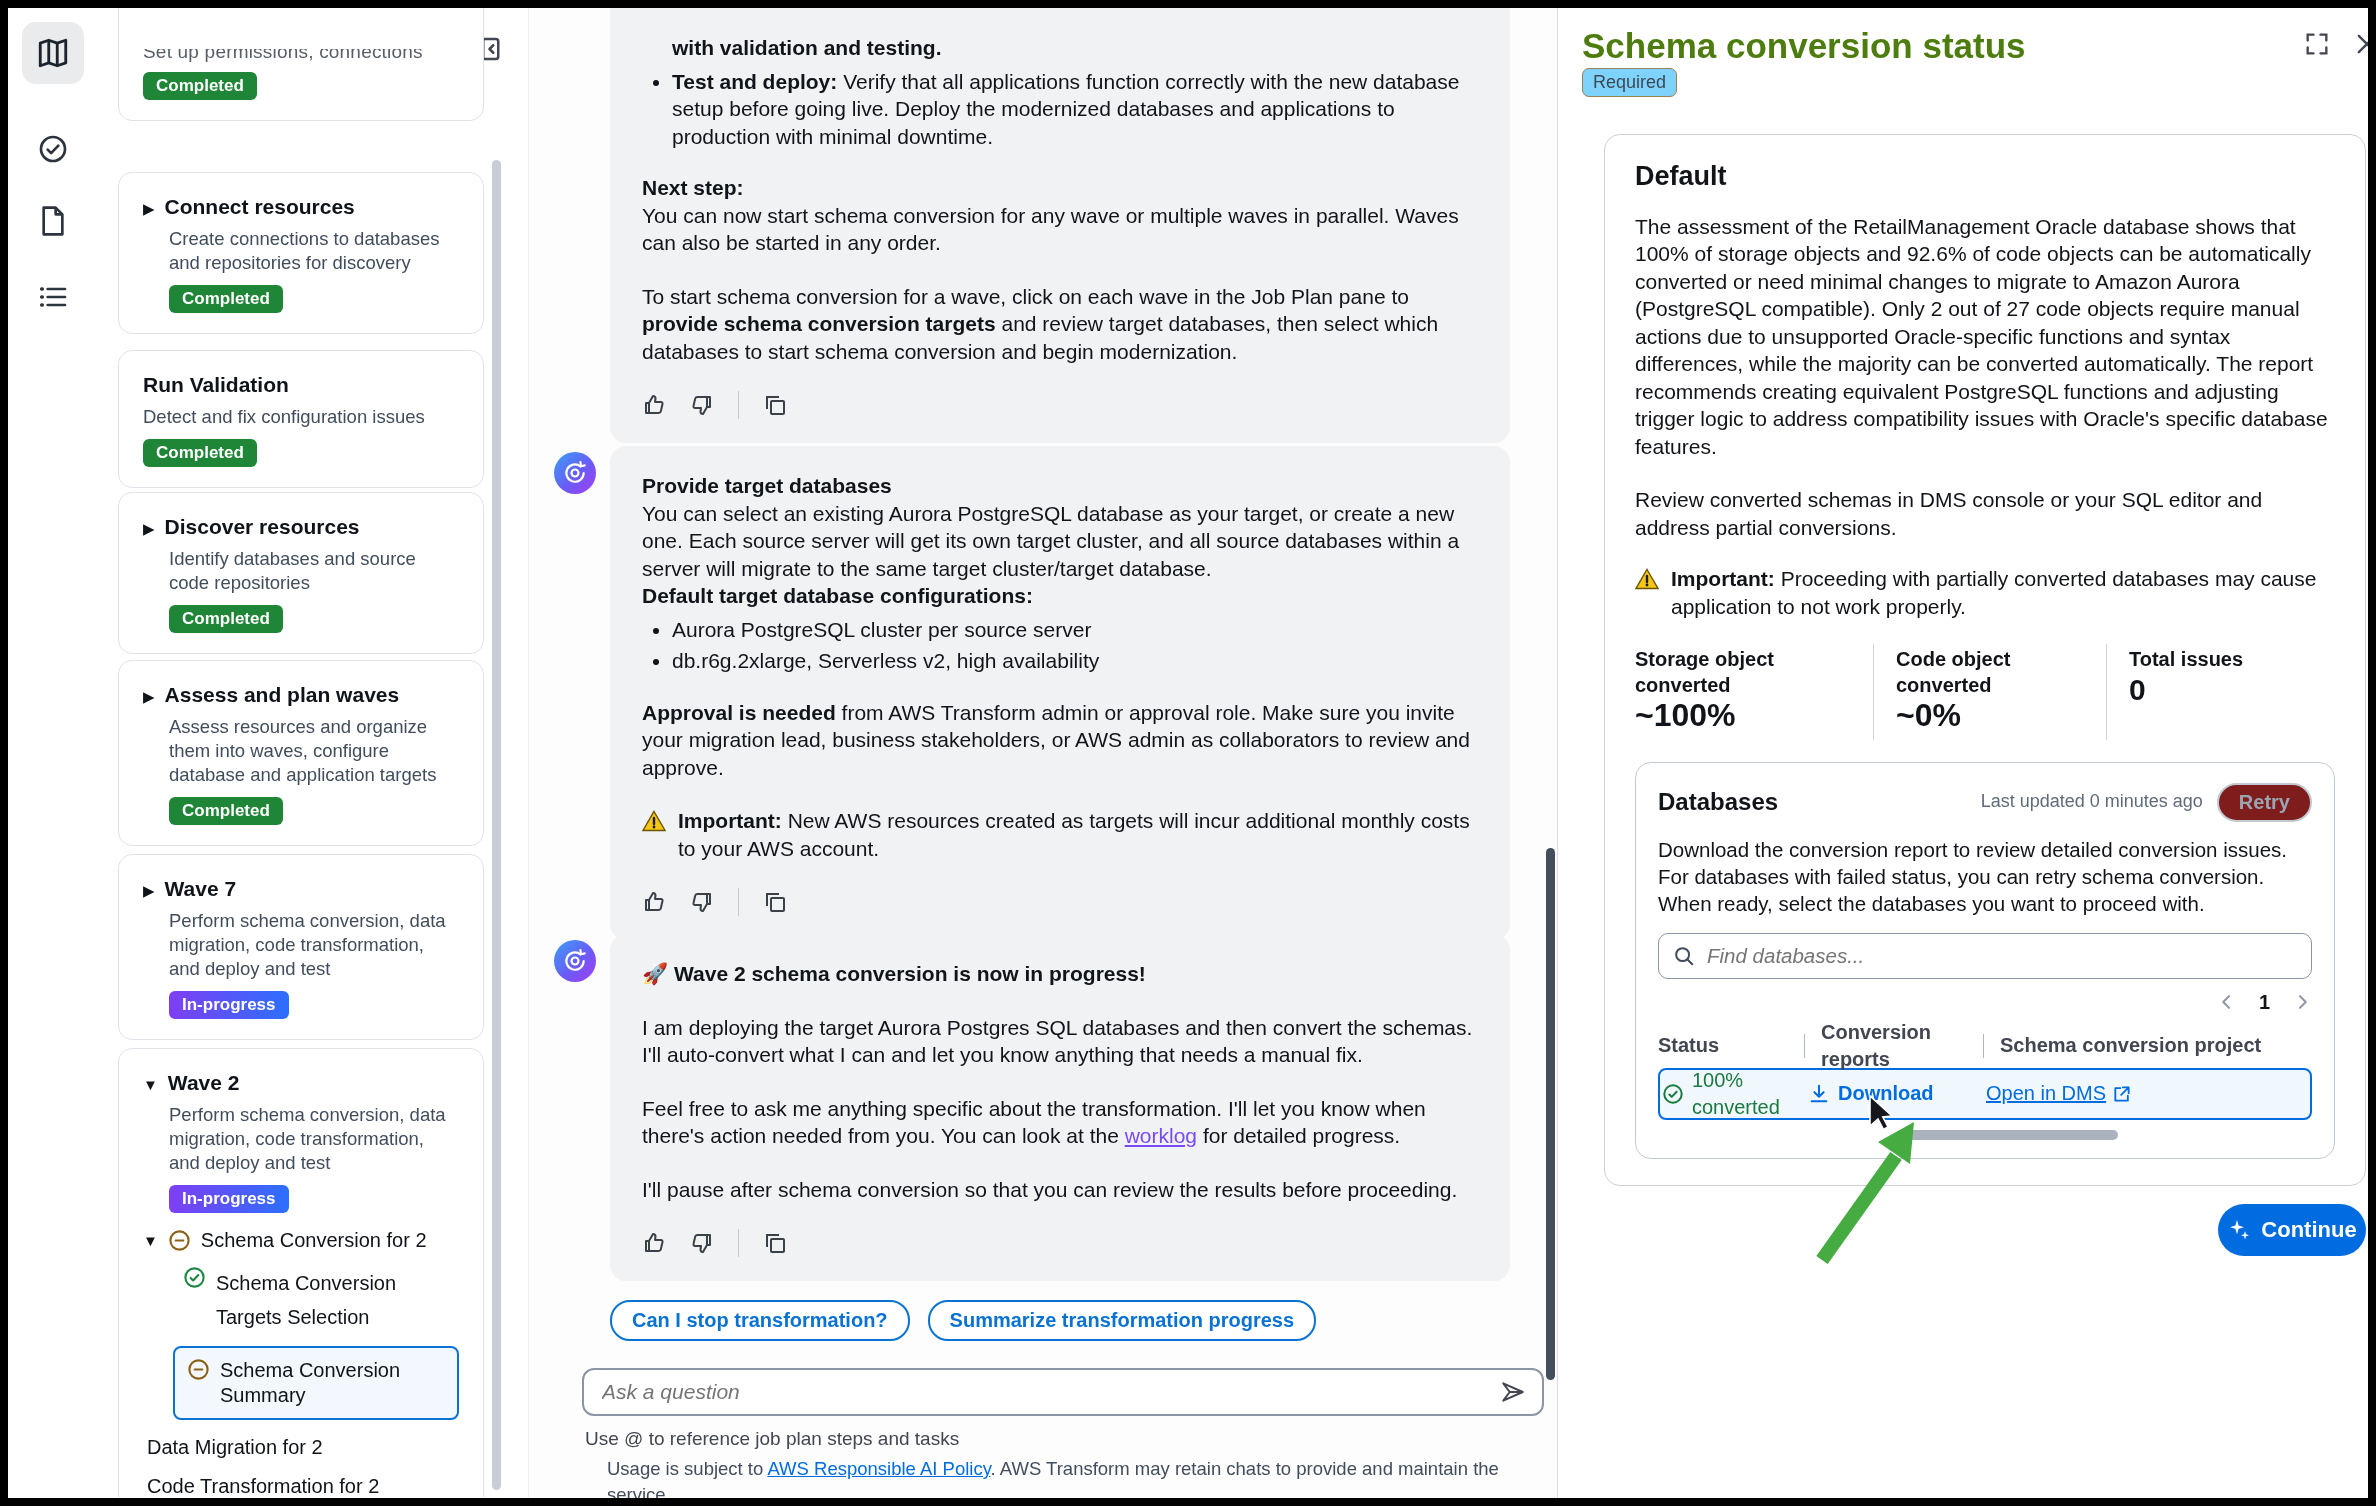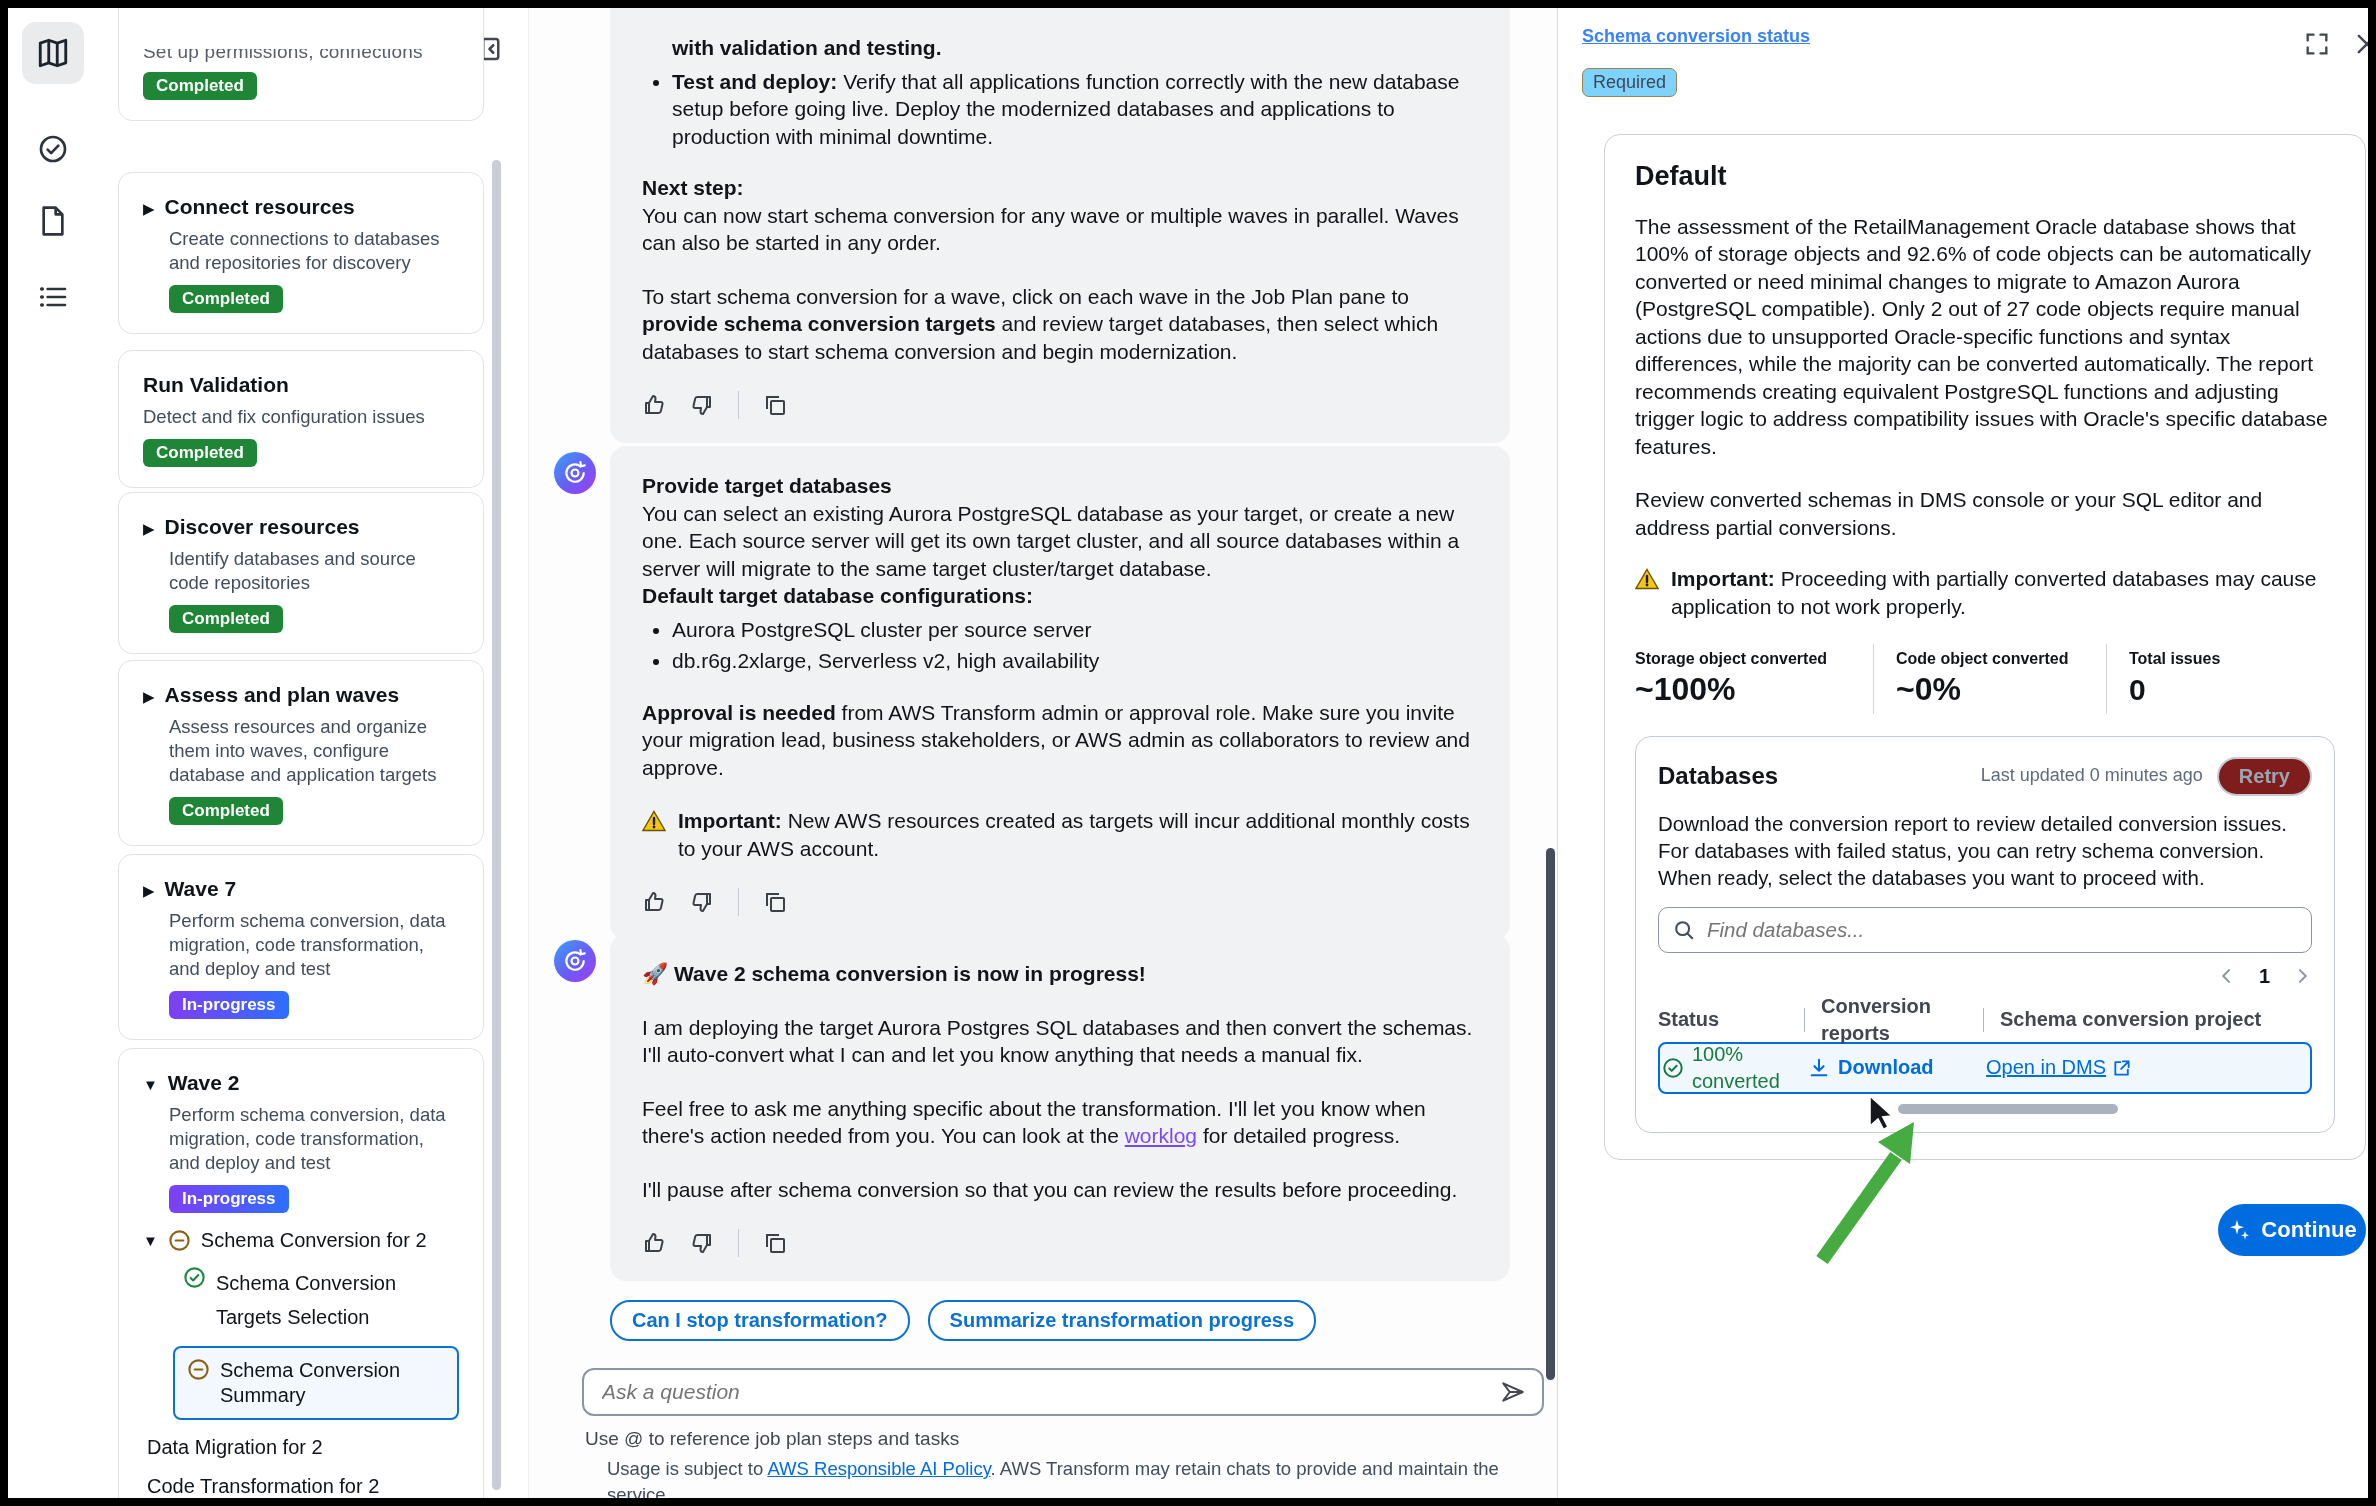--- a/index.html
+++ b/index.html
@@ -47,30 +47,30 @@
   .imp-row{display:flex;gap:12px;align-items:flex-start;}
   .sugg-row{position:absolute;left:81px;top:1292px;display:flex;gap:18px;}
   .sugg{border:2px solid #0972d3;color:#0972d3;background:#fff;border-radius:20px;font-size:20px;font-weight:bold;padding:7px 20px;cursor:pointer;white-space:nowrap;}
   .ask{position:absolute;left:53px;top:1360px;width:962px;height:48px;box-sizing:border-box;border:2px solid #8c95a3;border-radius:12px;background:#fff;display:flex;align-items:center;padding:0 16px;}
   .ask input{flex:1;border:none;outline:none;font-size:21px;font-style:italic;color:#414d5c;background:transparent;font-family:inherit;}
   .hint{position:absolute;left:56px;top:1420px;font-size:19px;color:#424650;}
   .legal{position:absolute;left:78px;top:1448px;font-size:18.5px;line-height:26px;color:#414d5c;width:940px;}
   .chat-scroll{position:absolute;left:1017px;top:840px;width:9px;height:532px;background:#454e5c;border-radius:5px;}
   
   .status{position:absolute;left:1549px;top:0;right:0;height:100%;background:#fff;border-left:1px solid #d9dde2;overflow:hidden;}
-  .st-title{position:absolute;left:24px;top:18px;font-size:18px;font-weight:bold;color:#3b82f6;text-decoration:underline;}
+  .st-title{position:absolute;left:24px;top:18px;font-size:35px;font-weight:bold;color:#4d7c0f;}
   .st-expand{position:absolute;left:745px;top:22px;width:28px;height:28px;cursor:pointer;}
   .st-close{position:absolute;left:795px;top:22px;width:28px;height:28px;cursor:pointer;}
   .req-badge{position:absolute;left:24px;top:60px;border:1.5px solid #9b824e;border-radius:7px;color:#3f4855;font-size:18px;padding:3px 10px;background:#7dd3fc;}
   .sum-card{position:absolute;left:46px;top:126px;width:762px;box-sizing:border-box;background:#fff;border:1px solid #ccd1d8;border-radius:16px;padding:28px 30px 26px 30px;font-size:21px;line-height:27.5px;color:#111419;}
   .sum-card h2{margin:0 0 22px 0;font-size:27px;font-weight:bold;}
   .stats{display:flex;margin-top:24px;}
   .stat{padding:2px 20px 10px 0;}
   .stat + .stat{border-left:1px solid #d0d5db;padding-left:22px;}
-  .stat-label{font-size:16px;font-weight:bold;line-height:26px;}
+  .stat-label{font-size:20px;font-weight:bold;line-height:26px;}
   .stat-value{font-size:32px;font-weight:bold;margin-top:4px;}
   .db-card{margin-top:22px;border:1px solid #c4cad2;border-radius:16px;padding:20px 22px 16px 22px;}
   .db-head{display:flex;align-items:center;}
   .db-title{font-size:24px;font-weight:bold;flex:0 0 auto;}
   .db-updated{margin-left:auto;font-size:18px;color:#5f6b7a;padding-right:14px;}
   .db-retry{border:2px solid #c3c9d1;color:#9aa5b1;font-weight:bold;font-size:20px;border-radius:20px;padding:6px 20px;background:#7f1d1d;}
   .db-desc{margin-top:14px;font-size:20.5px;line-height:27px;}
   .db-search{margin-top:16px;height:44px;border:1.5px solid #8c95a3;border-radius:10px;display:flex;align-items:center;padding:0 14px;gap:10px;}
   .db-search input{flex:1;border:none;outline:none;font-size:20.5px;font-style:italic;color:#5f6b7a;background:transparent;font-family:inherit;}
   .db-pag{margin-top:10px;display:flex;justify-content:flex-end;align-items:center;gap:22px;font-size:20px;}

